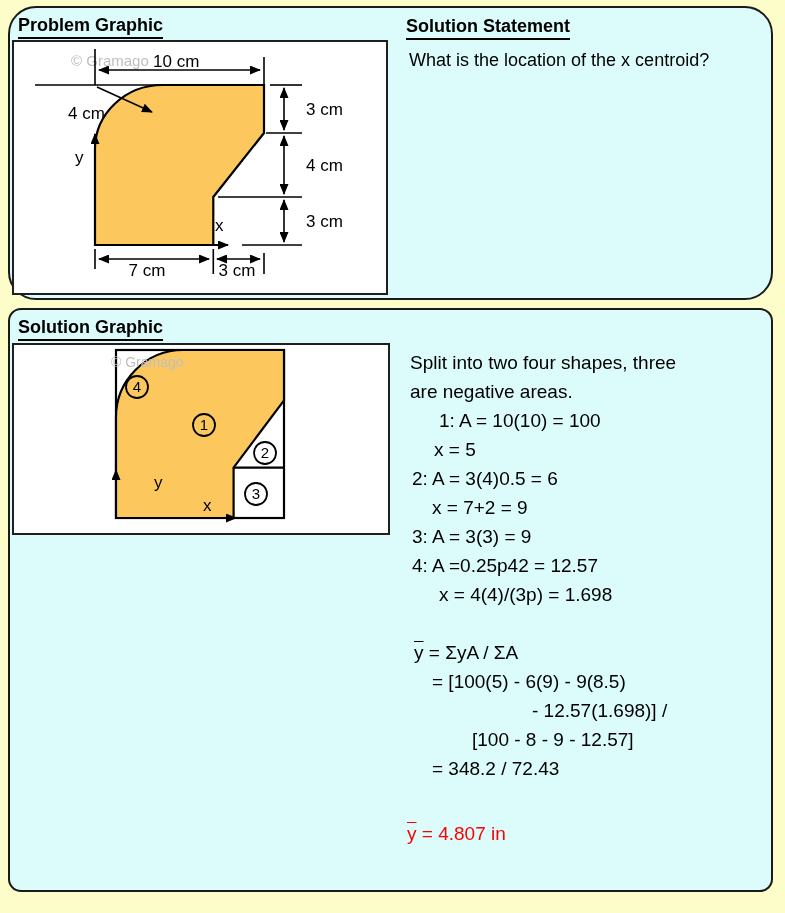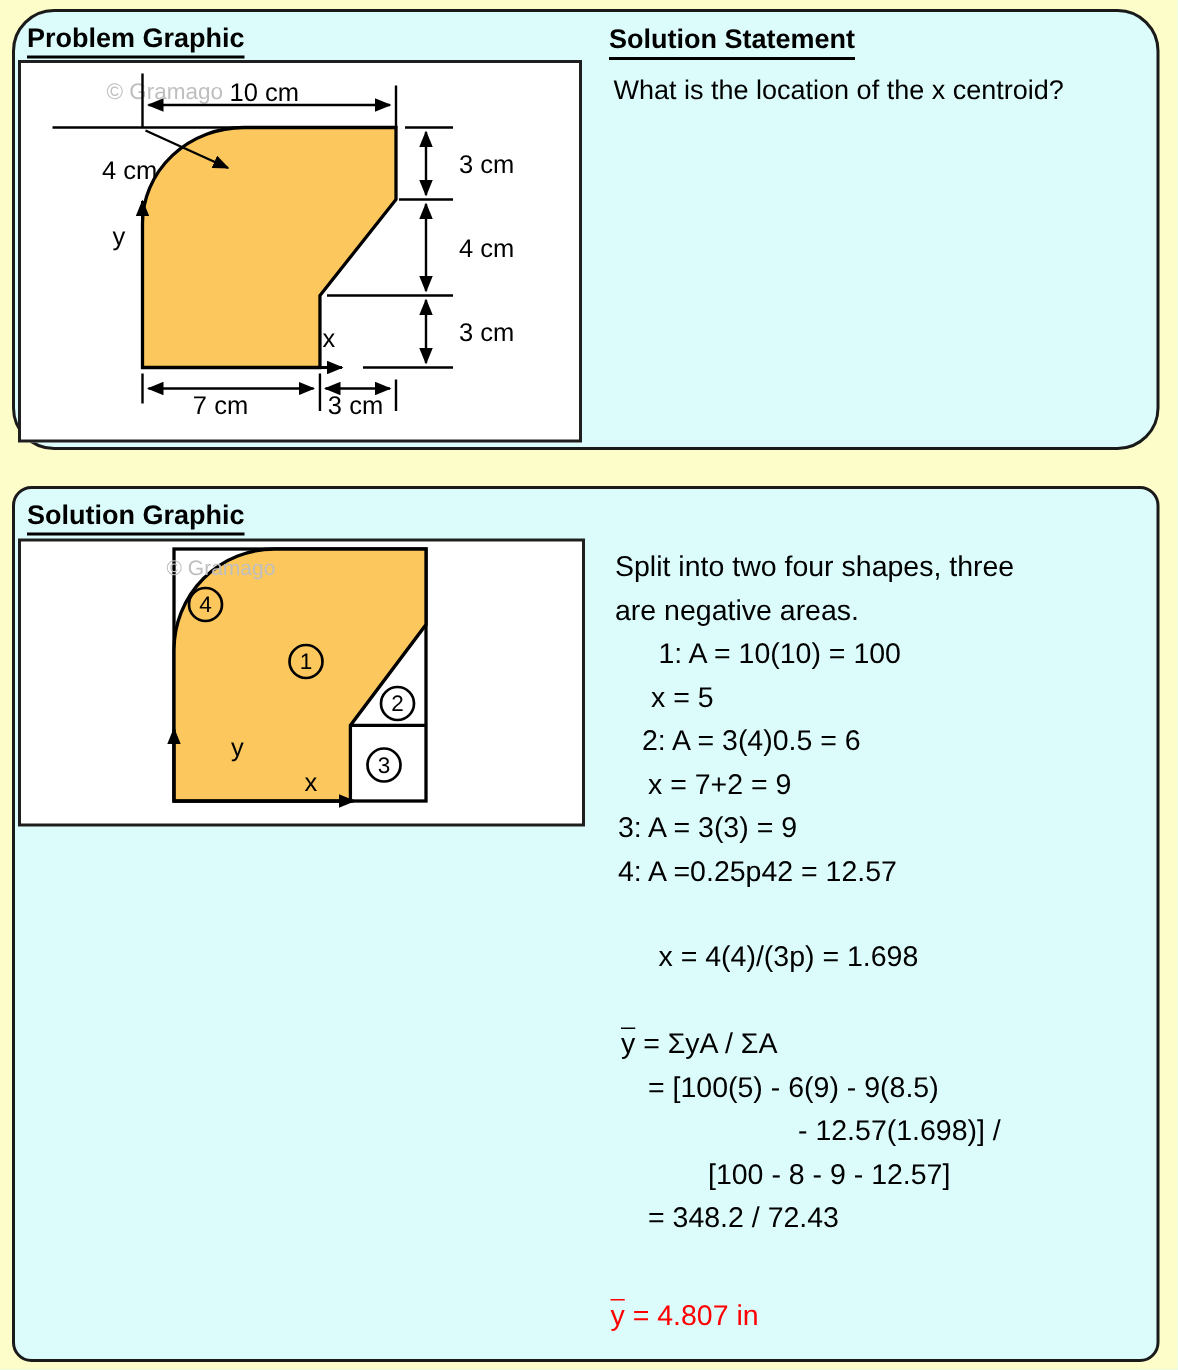--- a/index.html
+++ b/index.html
@@ -10,21 +10,21 @@
     color:#000;
   }
   .panel{
     position:absolute;left:8px;width:765px;
     background:#DCFCFC;
     border:2px solid #1a1a1a;
     border-radius:13px;
     box-sizing:border-box;
   }
   .panel-top{top:6px;height:294px;border-radius:28px;}
-  .panel-bottom{top:324px;height:584px;}
+  .panel-bottom{top:308px;height:584px;}
   .panel-title{
     position:absolute;left:8px;top:7px;
     font-size:18px;font-weight:bold;
   }
   .underlined{border-bottom:2px solid #000;padding-bottom:1px;display:inline-block;}
   .gbox{
     position:absolute;background:#fff;border:2px solid #1f1f1f;
   }
   .gbox-problem{left:2px;top:32px;width:372px;height:251px;}
   .gbox-solution{left:2px;top:33px;width:374px;height:188px;}
@@ -156,25 +156,25 @@
       </g>
     </svg>
   </div>
 
 
   <div class="steps">
       <div class="step-line" style="padding-left: 3px;"><span>Split into two four shapes, three</span></div>
       <div class="step-line" style="padding-left: 3px;"><span>are negative areas.</span></div>
       <div class="step-line" style="padding-left: 7px; margin-left: 25px;"><span>1: A = 10(10) = 100</span></div>
       <div class="step-line" style="padding-left: 27px;"><span>x = 5</span></div>
-      <div class="step-line" style="padding-left: 5px; margin-left: 16px;"><span>2: A = 3(4)0.5 = 6</span></div>
+      <div class="step-line" style="padding-left: 5px;"><span>2: A = 3(4)0.5 = 6</span></div>
       <div class="step-line" style="padding-left: 25px;"><span>x = 7+2 = 9</span></div>
       <div class="step-line" style="padding-left: 5px;"><span>3: A = 3(3) = 9</span></div>
       <div class="step-line" style="padding-left: 5px;"><span>4: A =0.25p42 = 12.57</span></div>
-      <div class="step-line" style="padding-left: 32px; margin-top: 28px;"><span>x = 4(4)/(3p) = 1.698</span></div>
+      <div class="step-line" style="padding-left: 32px;"><span>x = 4(4)/(3p) = 1.698</span></div>
       <div class="step-line" style="padding-left: 0px;"><span></span></div>
       <div class="step-line" style="padding-left: 7px;"><span class="ov">y</span><span> = ΣyA / ΣA</span></div>
       <div class="step-line" style="padding-left: 25px;"><span>= [100(5) - 6(9) - 9(8.5)</span></div>
       <div class="step-line" style="padding-left: 125px;"><span>- 12.57(1.698)] /</span></div>
       <div class="step-line" style="padding-left: 65px;"><span>[100 - 8 - 9 - 12.57]</span></div>
       <div class="step-line" style="padding-left: 25px;"><span>= 348.2 / 72.43</span></div>
       <div class="step-line" style="padding-left: 0px;"><span></span></div>
       <div class="step-line" style="padding-left: 0px; color: rgb(255, 0, 0); margin-top: 7px;"><span class="ov">y</span><span> = 4.807 in</span></div>
     </div>
 </div>

